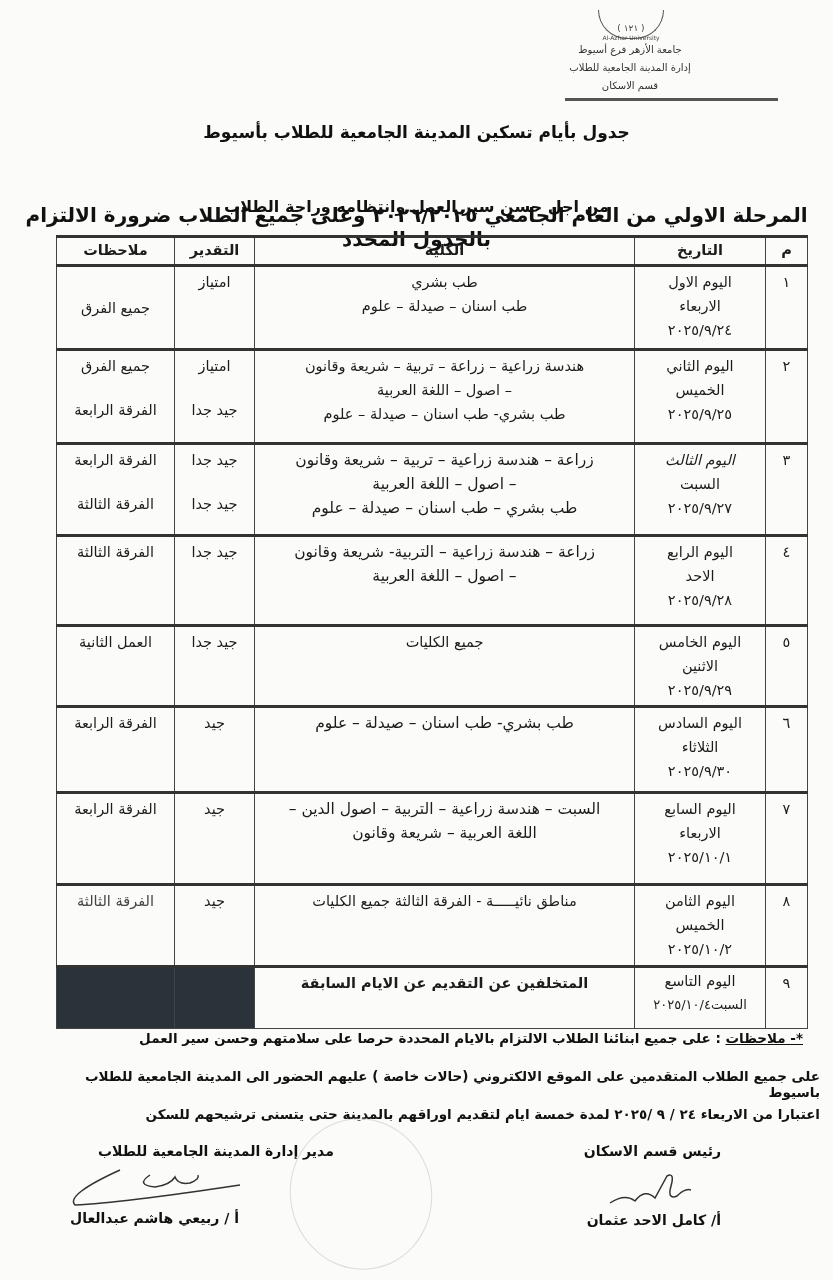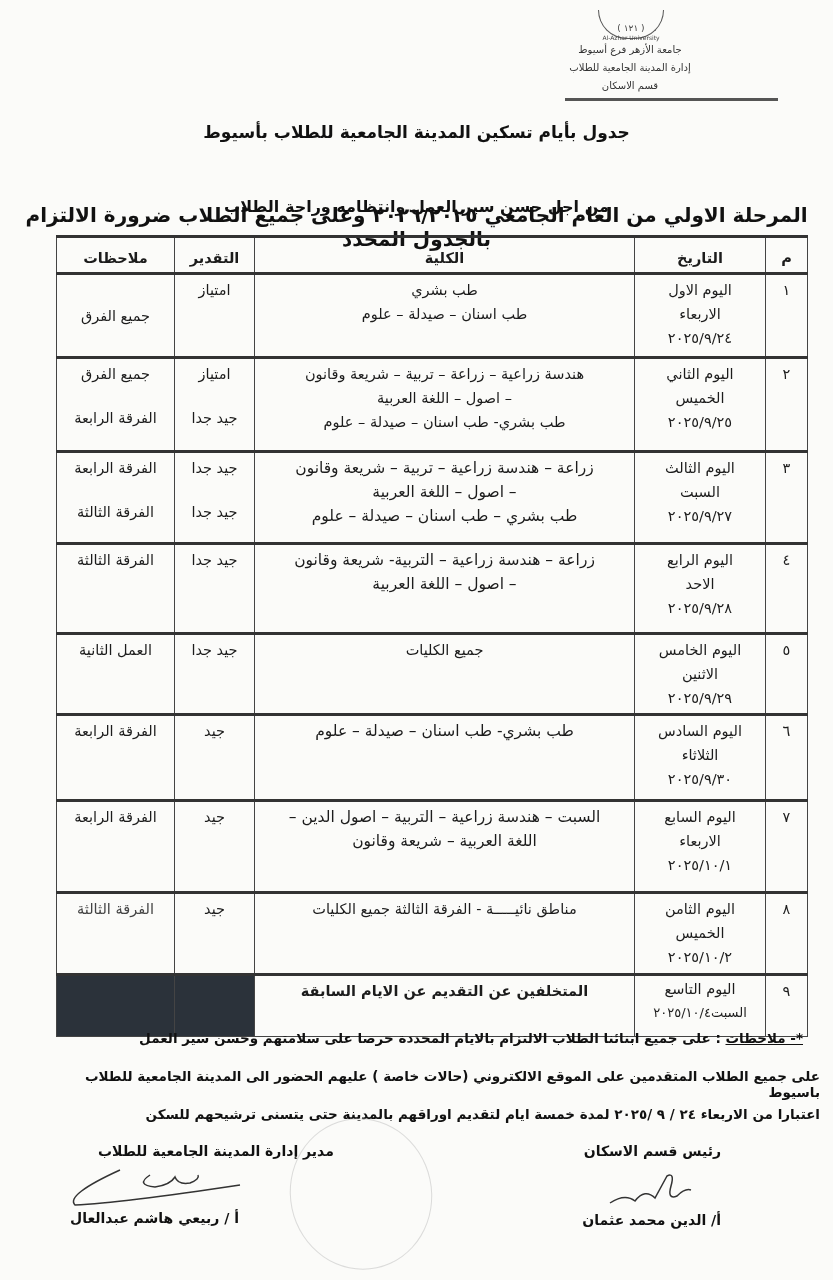--- a/index.html
+++ b/index.html
@@ -27,21 +27,21 @@
   table.sched {
     position: absolute; left: 56px; top: 235px; width: 752px;
     border-collapse: collapse; table-layout: fixed;
     font-size: 14.5px;
   }
   table.sched td, table.sched th {
     border: 1px solid #444; vertical-align: top; padding: 3px 6px;
     line-height: 24px;
   }
   table.sched tr.row td { border-top: 3px solid #333; }
-  table.sched tr.hdr th { border-top: 3px solid #333; font-weight: bold; text-align: center; padding-top: 8px; padding-bottom: 2px; line-height: 24px;}
+  table.sched tr.hdr th { border-top: 3px solid #333; font-weight: bold; text-align: center; padding-top: 0; padding-bottom: 2px; line-height: 24px;}
   .c-num { width: 29px; text-align: center; }
   .c-date { width: 118px; text-align: center; }
   .c-col { text-align: center; }
   .c-grade { width: 67px; text-align: center; }
   .c-notes { width: 105px; text-align: center; }
   .dark { background: #2b323a; }
   .ln { display: block; min-height: 24px; }
   .gap { display: block; height: 20px; }
   
   .note { left: 30px; width: 790px; font-size: 13.5px; font-weight: bold; color: #111; text-align: right; }
@@ -121,21 +121,21 @@
     <td class="c-notes">
       <span class="ln">جميع الفرق</span>
       <span class="gap"></span>
       <span class="ln">الفرقة الرابعة</span>
     </td>
   </tr>
 
   <tr class="row" style="height:92px;">
     <td class="c-num">٣</td>
     <td class="c-date">
-      <span class="ln" style="">اليوم الثالث</span>
+      <span class="ln" style="font-style:italic;">اليوم الثالث</span>
       <span class="ln">السبت</span>
       <span class="ln">٢٠٢٥/٩/٢٧</span>
     </td>
     <td class="c-col" style="font-size:15.5px;">
       <span class="ln">زراعة – هندسة زراعية – تربية – شريعة وقانون</span>
       <span class="ln">– اصول – اللغة العربية</span>
       <span class="ln">طب بشري – طب اسنان – صيدلة – علوم</span>
     </td>
     <td class="c-grade">
       <span class="ln">جيد جدا</span>
@@ -263,20 +263,20 @@
 </div>
 <div class="abs note n2">على جميع الطلاب المتقدمين على الموقع الالكتروني (حالات خاصة ) عليهم الحضور الى المدينة الجامعية للطلاب باسيوط</div>
 <div class="abs note n3">اعتبارا من الاربعاء ٢٤ / ٩ /٢٠٢٥ لمدة خمسة ايام لتقديم اوراقهم بالمدينة حتى يتسنى ترشيحهم للسكن</div>
 
 <div class="abs stamp"></div>
 
 <div class="abs sig-title" style="right:112px;top:1143px;text-align:center;">رئيس قسم الاسكان</div>
 <svg class="abs" style="left:605px;top:1168px;" width="90" height="45">
   <path d="M5 35 Q20 25 30 33 Q40 20 50 30 L62 8 Q70 4 66 18 Q62 32 72 28 Q80 20 86 22" stroke="#333" stroke-width="1.5" fill="none"></path>
 </svg>
-<div class="abs sig-name" style="right:112px;top:1212px;">أ/ الدين محمد عثمان</div>
+<div class="abs sig-name" style="right:112px;top:1212px;">أ/ كامل الاحد عثمان</div>
 
 <div class="abs sig-title" style="left:98px;top:1143px;">مدير إدارة المدينة الجامعية للطلاب</div>
 <svg class="abs" style="left:60px;top:1165px;" width="190" height="50">
   <path d="M90 10 Q75 20 95 22 Q110 20 115 12 Q118 20 130 18 Q140 14 138 10" stroke="#333" stroke-width="1.5" fill="none"></path>
   <path d="M60 5 Q5 30 15 40 Q60 38 180 20" stroke="#333" stroke-width="1.5" fill="none"></path>
 </svg>
 <div class="abs sig-name" style="left:70px;top:1210px;">أ / ربيعي هاشم عبدالعال</div>
 
 </body></html>

